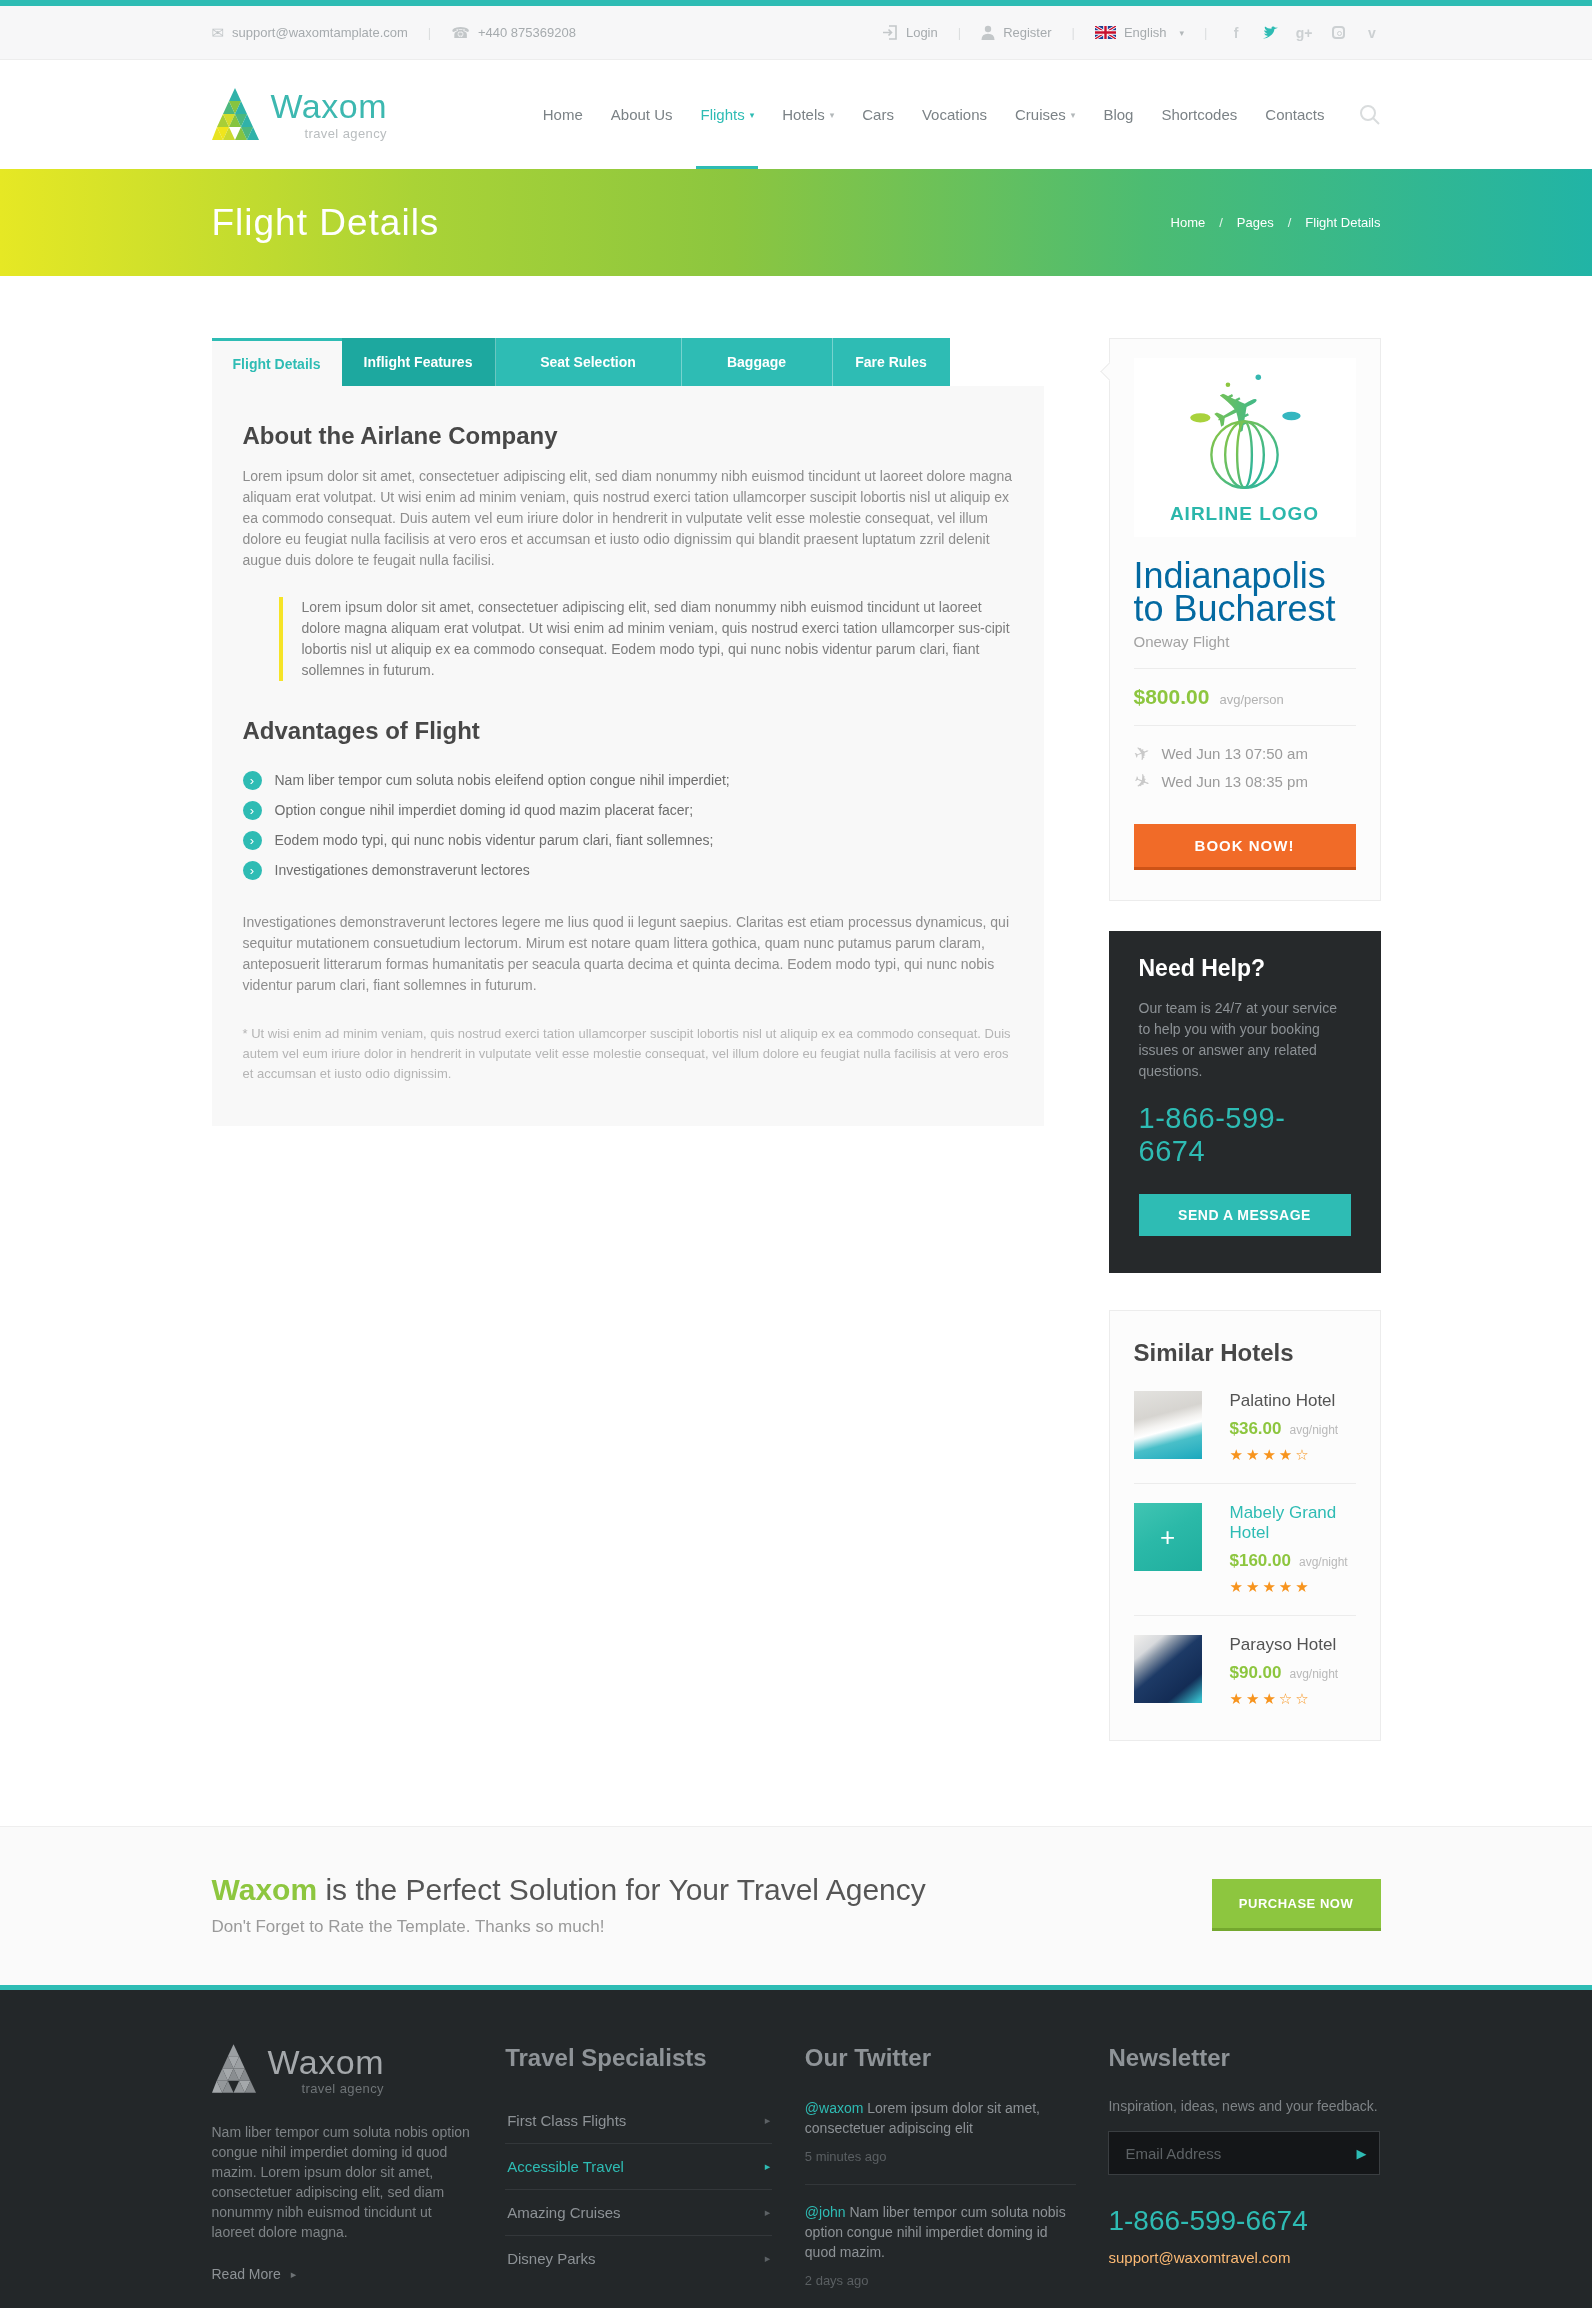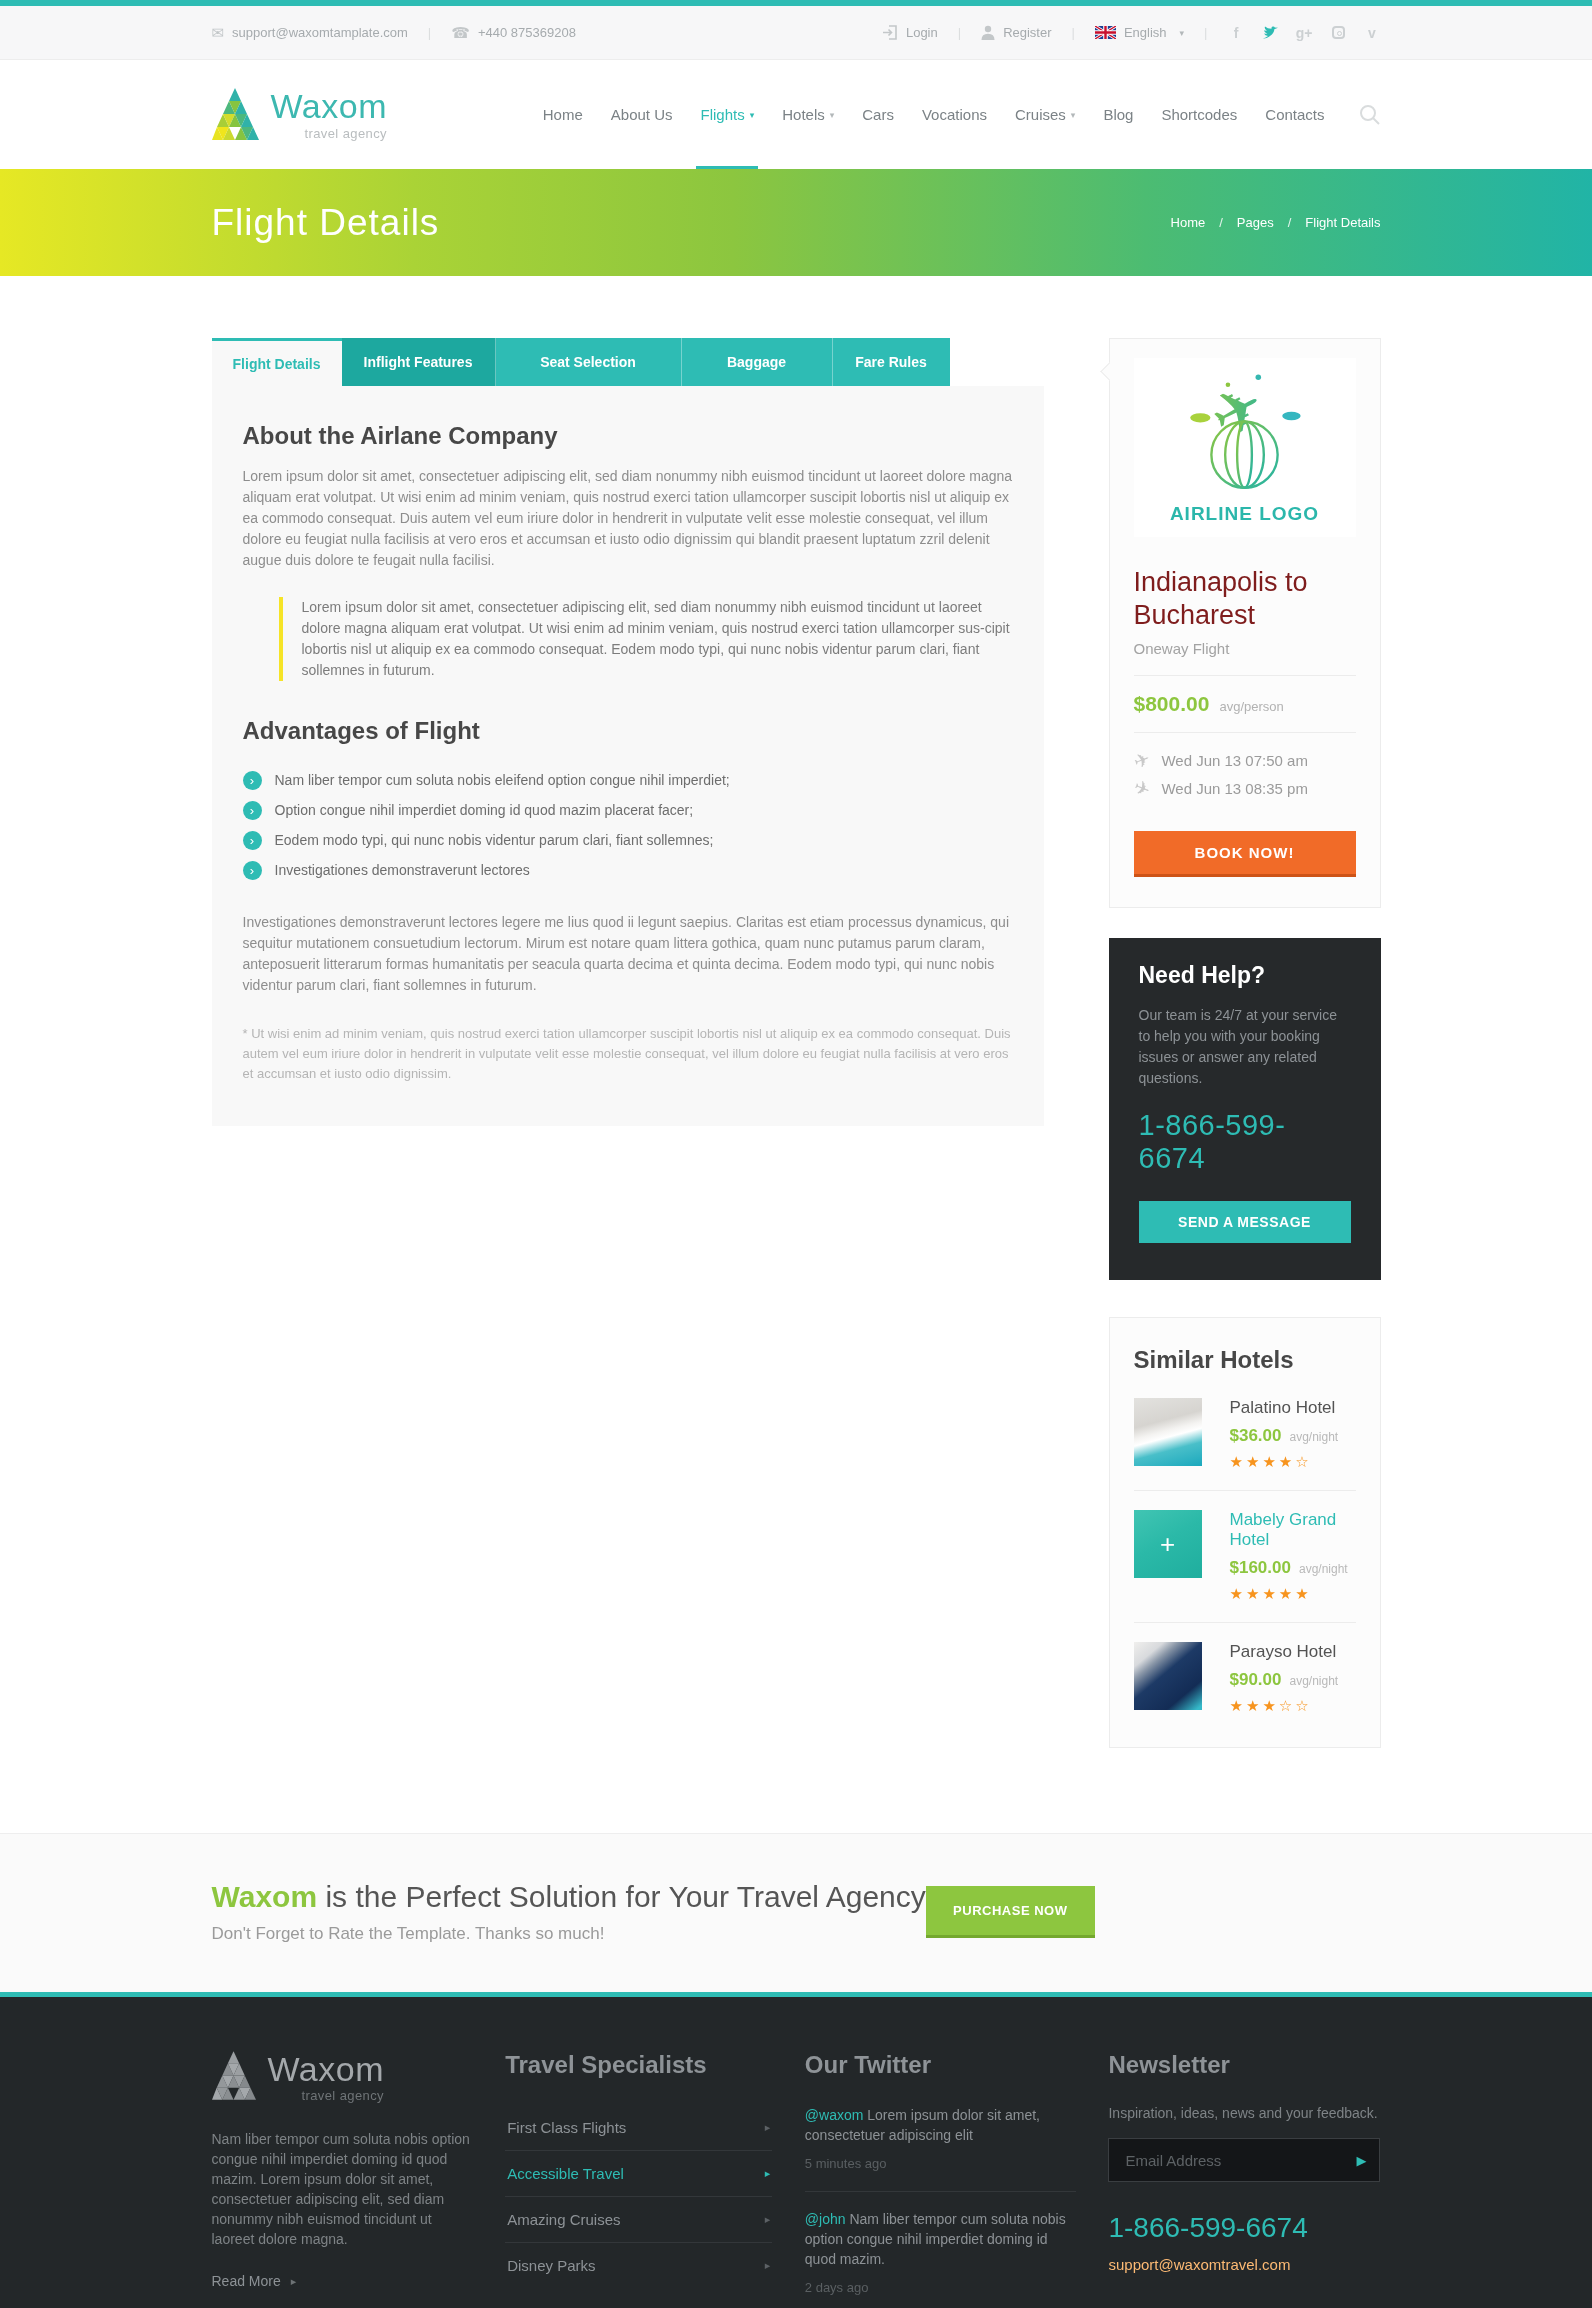--- a/index.html
+++ b/index.html
@@ -62,21 +62,21 @@
   .p-last {margin-bottom:28px}
   .p-note {color:#b5b5b5 !important;font-size:13px !important;line-height:20px !important}
 
   
   .sidebar {width:272px}
   .card {background:#fcfcfc;border:1px solid #ececec}
   .flight-card {position:relative;padding:19px 24px 30px}
   .notch {position:absolute;left:-7px;top:26px;width:13px;height:13px;background:#fcfcfc;border-left:1px solid #ececec;border-bottom:1px solid #ececec;transform:rotate(45deg)}
   .logo-box {background:#fff;padding:12px 0 12px;text-align:center}
   .airline-logo-text {font-size:19px;font-weight:bold;color:#2bb7ab;letter-spacing:1px;margin-top:2px}
-  .route {font-size:27px;color:#7f1d1d;line-height:33px;margin-top:29px;font-weight:400}
+  .route {font-size:36px;color:#0369a1;line-height:33px;margin-top:22px;font-weight:400}
   .flight-type {font-size:15px;color:#a3a3a3;margin-top:8px;padding-bottom:18px;border-bottom:1px solid #ececec}
   .price-row {padding:16px 0;border-bottom:1px solid #ececec;display:flex;align-items:baseline;gap:10px}
   .price {font-size:21px;font-weight:bold;color:#8dc63f}
   .price-unit {font-size:13px;color:#b2b2b2}
   .times {padding:18px 0 24px}
   .time-row {display:flex;align-items:center;gap:12px;font-size:15px;color:#9b9b9b;margin-bottom:9px}
   .plane-ic {color:#c9c9c9;font-size:19px;display:inline-block;line-height:1}
   .takeoff {transform:rotate(-20deg)}
   .landing {transform:rotate(22deg)}
   .btn-book {display:block;width:100%;height:46px;background:#f16b28;border:none;border-bottom:3px solid #cd5317;color:#fff;font-weight:bold;font-size:15px;letter-spacing:1px;cursor:pointer}
@@ -98,21 +98,21 @@
   .thumb-parayso {background:linear-gradient(140deg,#f0efed 0%,#d8dadd 20%,#8a97a8 30%,#1d3a66 46%,#132c55 76%,#35b9c9 96%)}
   .h-name {font-size:17px;color:#535353;margin-bottom:8px}
   .h-name.teal {color:#2ebcb4}
   .h-price-row {display:flex;align-items:baseline;gap:8px;margin-bottom:7px}
   .h-price {font-size:17px;font-weight:bold;color:#8dc63f}
   .h-unit {font-size:12px;color:#b9b9b9}
   .stars {font-size:15px;color:#f7941e;letter-spacing:3px}
 
   
   .purchase {background:#fafafa;border-top:1px solid #eeeeee;padding:46px 0 48px}
-  .purchase .container {display:flex;align-items:center;}
+  .purchase .container {display:flex;align-items:center;justify-content:space-between}
   .pu-title {font-size:30px;color:#555;font-weight:300}
   .pu-title b {color:#8dc63f;font-weight:bold}
   .pu-sub {font-size:17px;color:#9a9a9a;margin-top:10px;font-weight:300}
   .btn-purchase {width:169px;height:52px;background:#8dc63f;border:none;border-bottom:3px solid #74a82e;color:#fff;font-weight:bold;font-size:13px;letter-spacing:0.5px;cursor:pointer}
   .teal-strip {height:5px;background:#2ebcb4}
 
   
   footer {background:#232729;padding:54px 0 58px}
   footer .container {display:flex;justify-content:space-between}
   .f-col h4 {font-size:24px;color:#8e9397;margin-bottom:26px}

